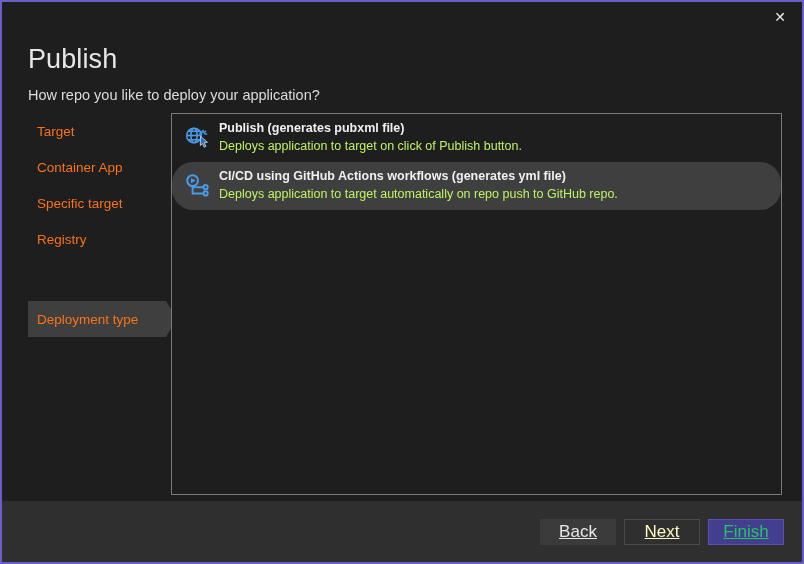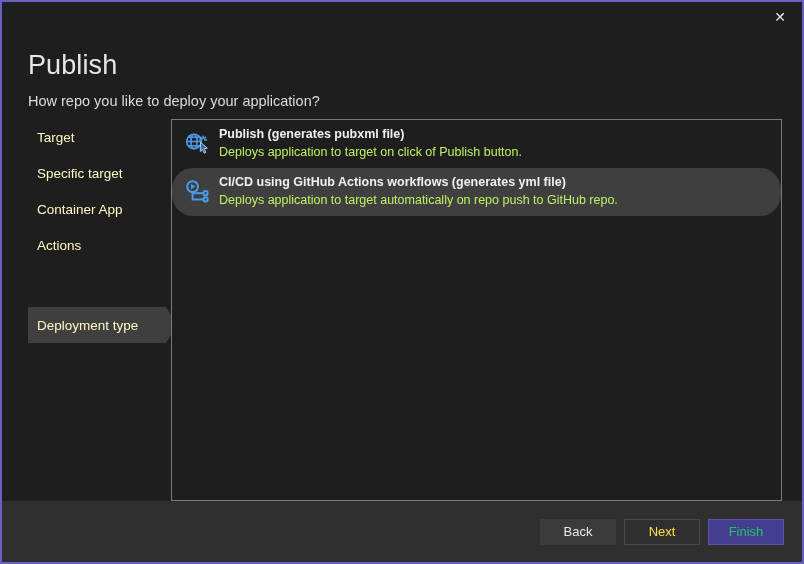--- a/index.html
+++ b/index.html
@@ -53,21 +53,21 @@
   #header {
     flex: 0 0 auto;
     padding: 0 0 0 26px;
     background: #1e1e1e;
   }
   #page-title {
     font-size: 27px;
     font-weight: 300;
     color: #e6e6e6;
     line-height: 1;
-    margin: 20px 0 0 0;
+    margin: 14px 0 0 0;
     letter-spacing: 0.1px;
   }
   #page-subtitle {
     font-size: 14.5px;
     font-weight: 400;
     color: #dcdcdc;
     margin: 14px 0 0 0;
     line-height: 1.2;
   }
 
@@ -86,21 +86,21 @@
     width: 138px;
   }
   .nav-item {
     position: relative;
     height: 36px;
     display: flex;
     align-items: center;
     padding-left: 9px;
     box-sizing: border-box;
     font-size: 13.5px;
-    color: #fef9c3;
+    color: #f97316;
     cursor: default;
     user-select: none;
     white-space: nowrap;
   }
   .nav-item.selected {
     background: #3f3f3f;
     margin-top: 44px;
   }
   .nav-item.selected::after {
     content: "";
@@ -176,36 +176,37 @@
     box-sizing: border-box;
   }
   .btn {
     width: 76px;
     height: 26px;
     margin-left: 8px;
     box-sizing: border-box;
     display: flex;
     align-items: center;
     justify-content: center;
-    font-size: 13px;
+    font-size: 17px;
     color: #e8e8e8;
     background: #3b3b3b;
     border: 1px solid #3b3b3b;
     cursor: default;
     user-select: none;
+    text-decoration: underline;
   }
   .btn.primary {
     background: #443e91;
     border: 1px solid #5a54b0;
     color: #22c55e;
   }
   .btn.disabled {
     background: #2f2f2f;
     border: 1px solid #4a4a4a;
-    color: #fde047;
+    color: #fef9c3;
   }
 </style>
 </head>
 <body>
 
 <div id="dialog">
 
   <div id="titlebar">
     <div id="close-button">✕</div>
   </div>
@@ -215,27 +216,27 @@
     <div id="page-subtitle">How repo you like to deploy your application?</div>
   </div>
 
   <div id="body">
 
     <div id="sidebar">
       <div class="nav-item">
         <span>Target</span>
       </div>
       <div class="nav-item">
+        <span>Container App</span>
+      </div>
+      <div class="nav-item">
         <span>Specific target</span>
       </div>
       <div class="nav-item">
-        <span>Container App</span>
-      </div>
-      <div class="nav-item">
-        <span>Actions</span>
+        <span>Registry</span>
       </div>
       <div class="nav-item selected">
         <span>Deployment type</span>
       </div>
     </div>
 
     <div id="content-panel">
 
       <div class="option-row">
         <div class="option-icon">

